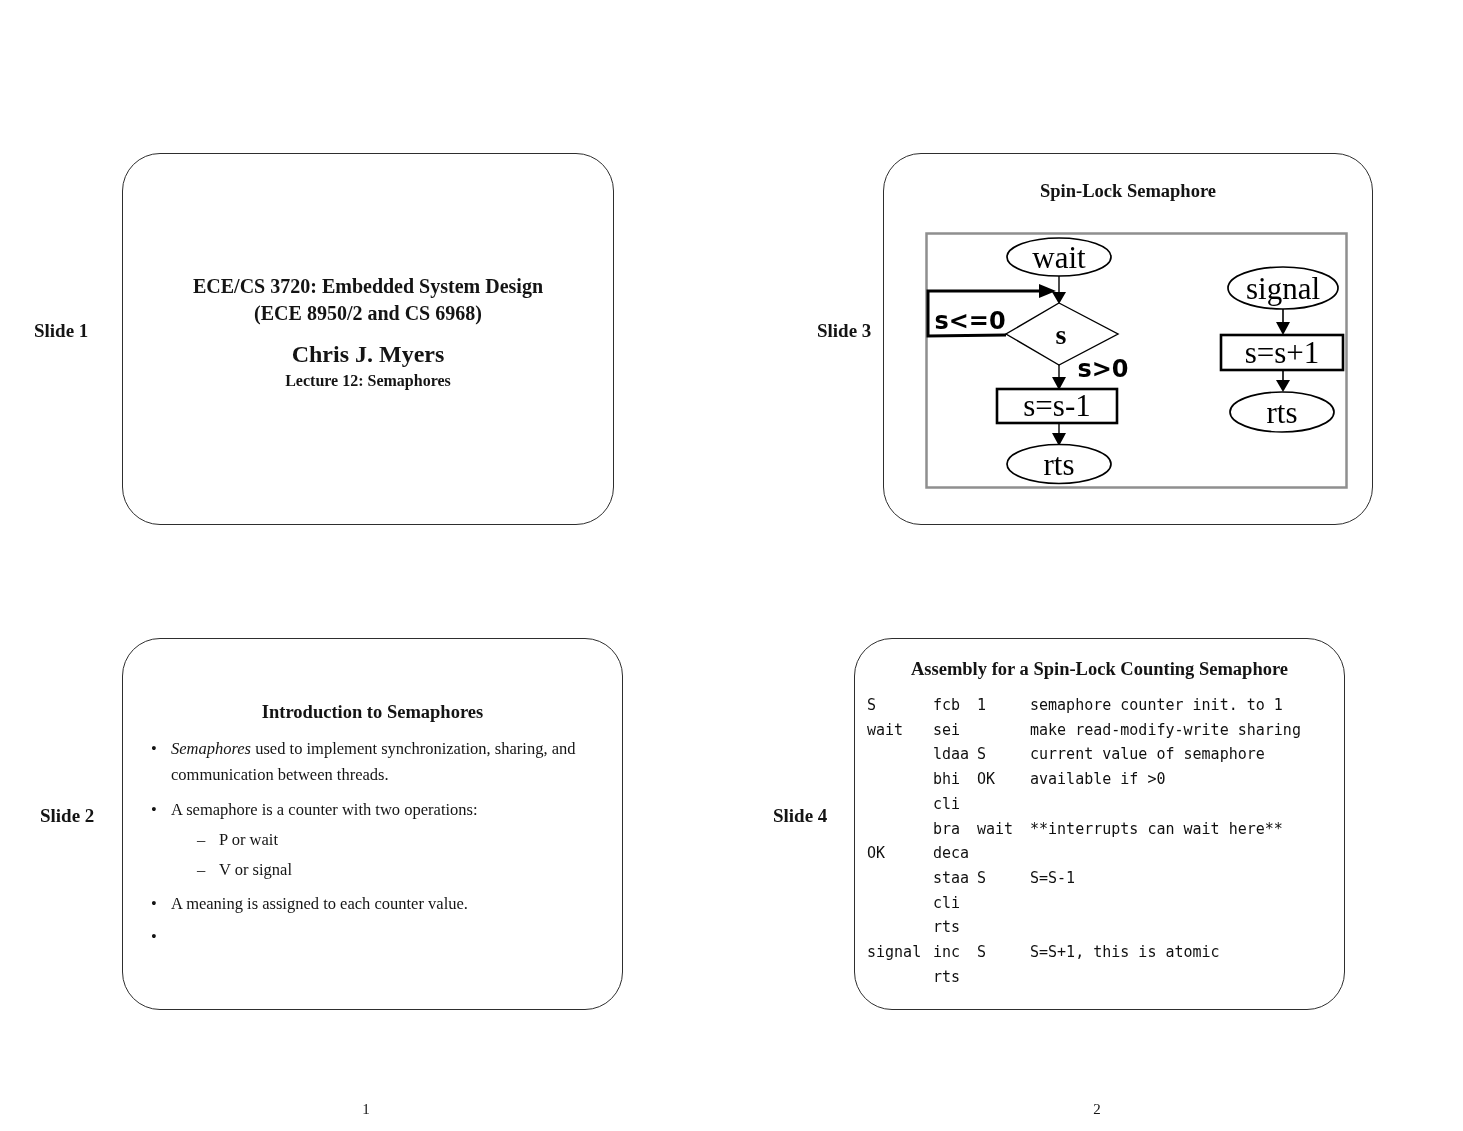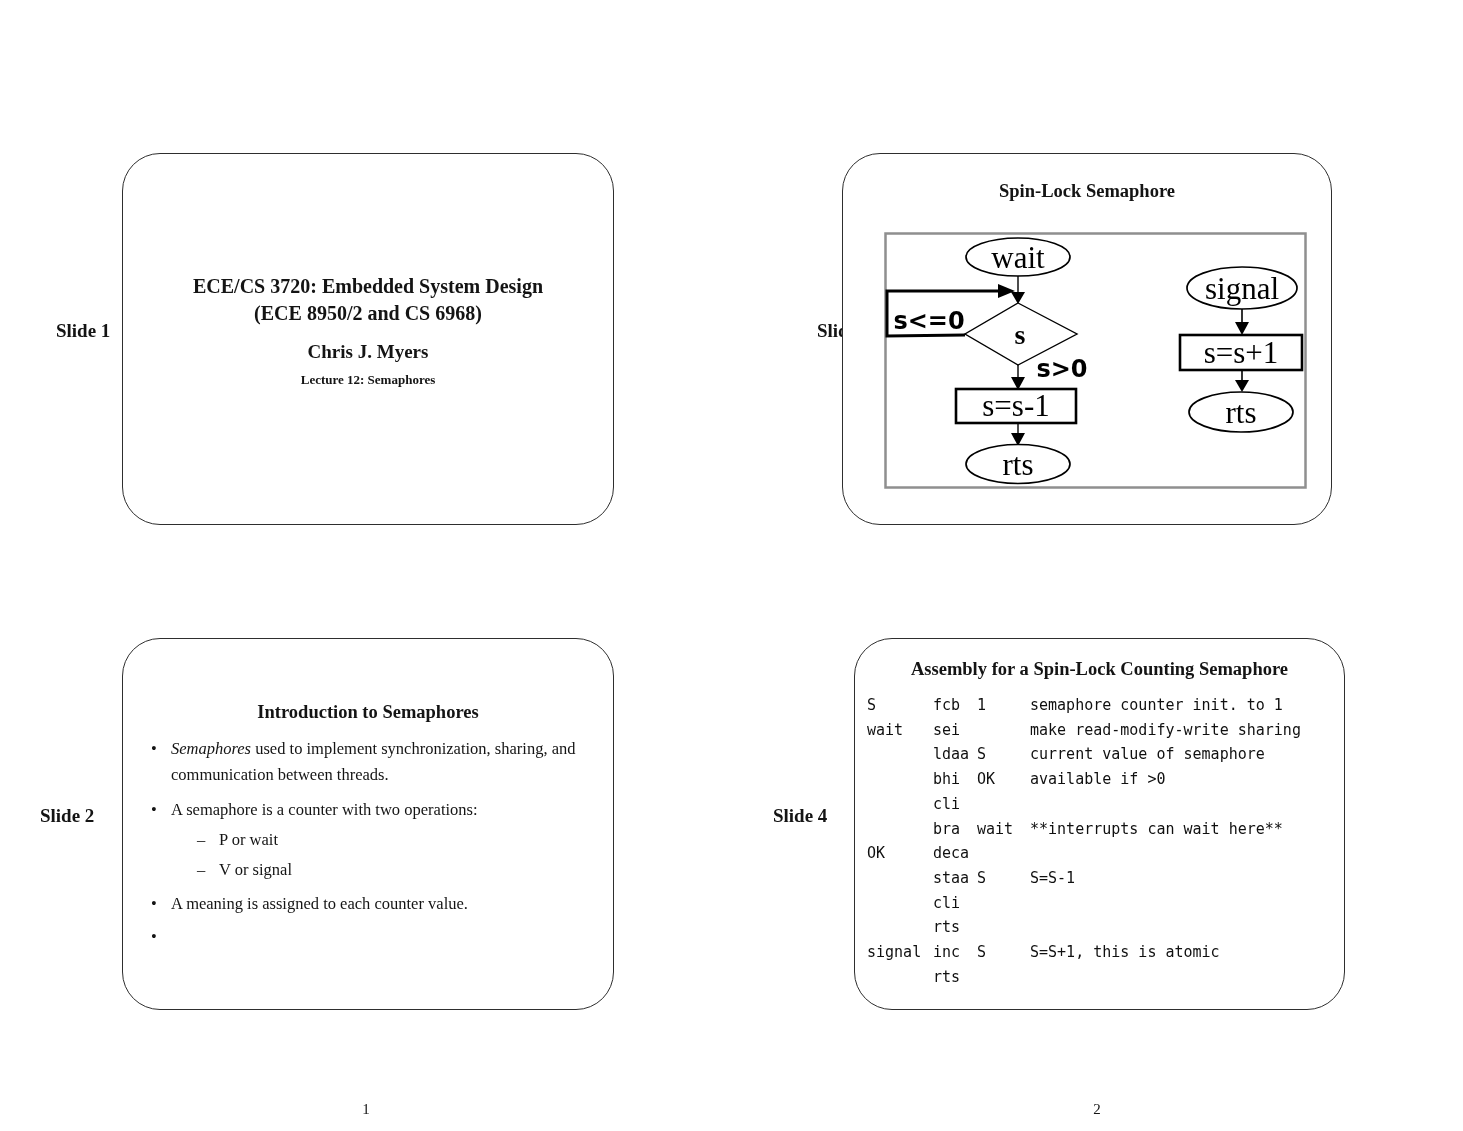--- a/index.html
+++ b/index.html
@@ -1,41 +1,41 @@
 <!DOCTYPE html>
 <html><head>
 <meta charset="utf-8">
 <style>
   html,body{margin:0;padding:0;background:#fff;}
   .sheet{position:relative;width:1463px;height:1131px;background:#ffffff;overflow:hidden;
          font-family:"Liberation Serif","DejaVu Serif",serif;color:#141414;}
 
   .slide{position:absolute;background:#fff;border:1.6px solid #2e2e2e;border-radius:38px;}
   #slide1{left:122px;top:153px;width:490px;height:370px;}
-  #slide3{left:842px;top:153px;width:488px;height:370px;}
-  #slide2{left:122px;top:638px;width:490px;height:370px;}
+  #slide3{left:883px;top:153px;width:488px;height:370px;}
+  #slide2{left:122px;top:638px;width:490px;height:370px;padding-left:9px;}
   #slide4{left:854px;top:638px;width:489px;height:370px;}
 
   .slide-label{position:absolute;font-weight:bold;font-size:19px;white-space:nowrap;}
-  #label-s1{left:56px;top:320px;text-align:center;}
+  #label-s1{left:34px;top:320px;text-align:center;}
   #label-s3{left:773px;top:320px;margin-left:44px;}
   #label-s2{left:40px;top:805px;}
   #label-s4{left:773px;top:805px;}
 
   .page-num{position:absolute;width:30px;text-align:center;font-size:15px;}
   #pn1{left:351px;top:1101px;}
   #pn2{left:1082px;top:1101px;}
 
   
   .s1-title{position:absolute;left:0;top:119px;width:100%;text-align:center;
             font-weight:bold;font-size:20px;line-height:27px;}
   .s1-author{position:absolute;left:0;top:187px;width:100%;text-align:center;
-             font-weight:bold;font-size:19px;}
+             font-weight:bold;font-size:24px;}
   .s1-lecture{position:absolute;left:0;top:218px;width:100%;text-align:center;
-              font-weight:bold;font-size:13px;}
+              font-weight:bold;font-size:16px;}
 
   
   .s2-title{position:absolute;left:0;top:63px;width:100%;text-align:center;
             font-weight:bold;font-size:18.5px;}
   .bullet{position:absolute;left:28px;width:432px;font-size:16.5px;line-height:25.5px;
           padding-left:20px;}
   .bullet .glyph{position:absolute;left:0;top:0;}
   .subitem{position:absolute;left:74px;width:380px;font-size:16.5px;line-height:25px;
            padding-left:22px;}
   .subitem .glyph{position:absolute;left:0;top:0;}

